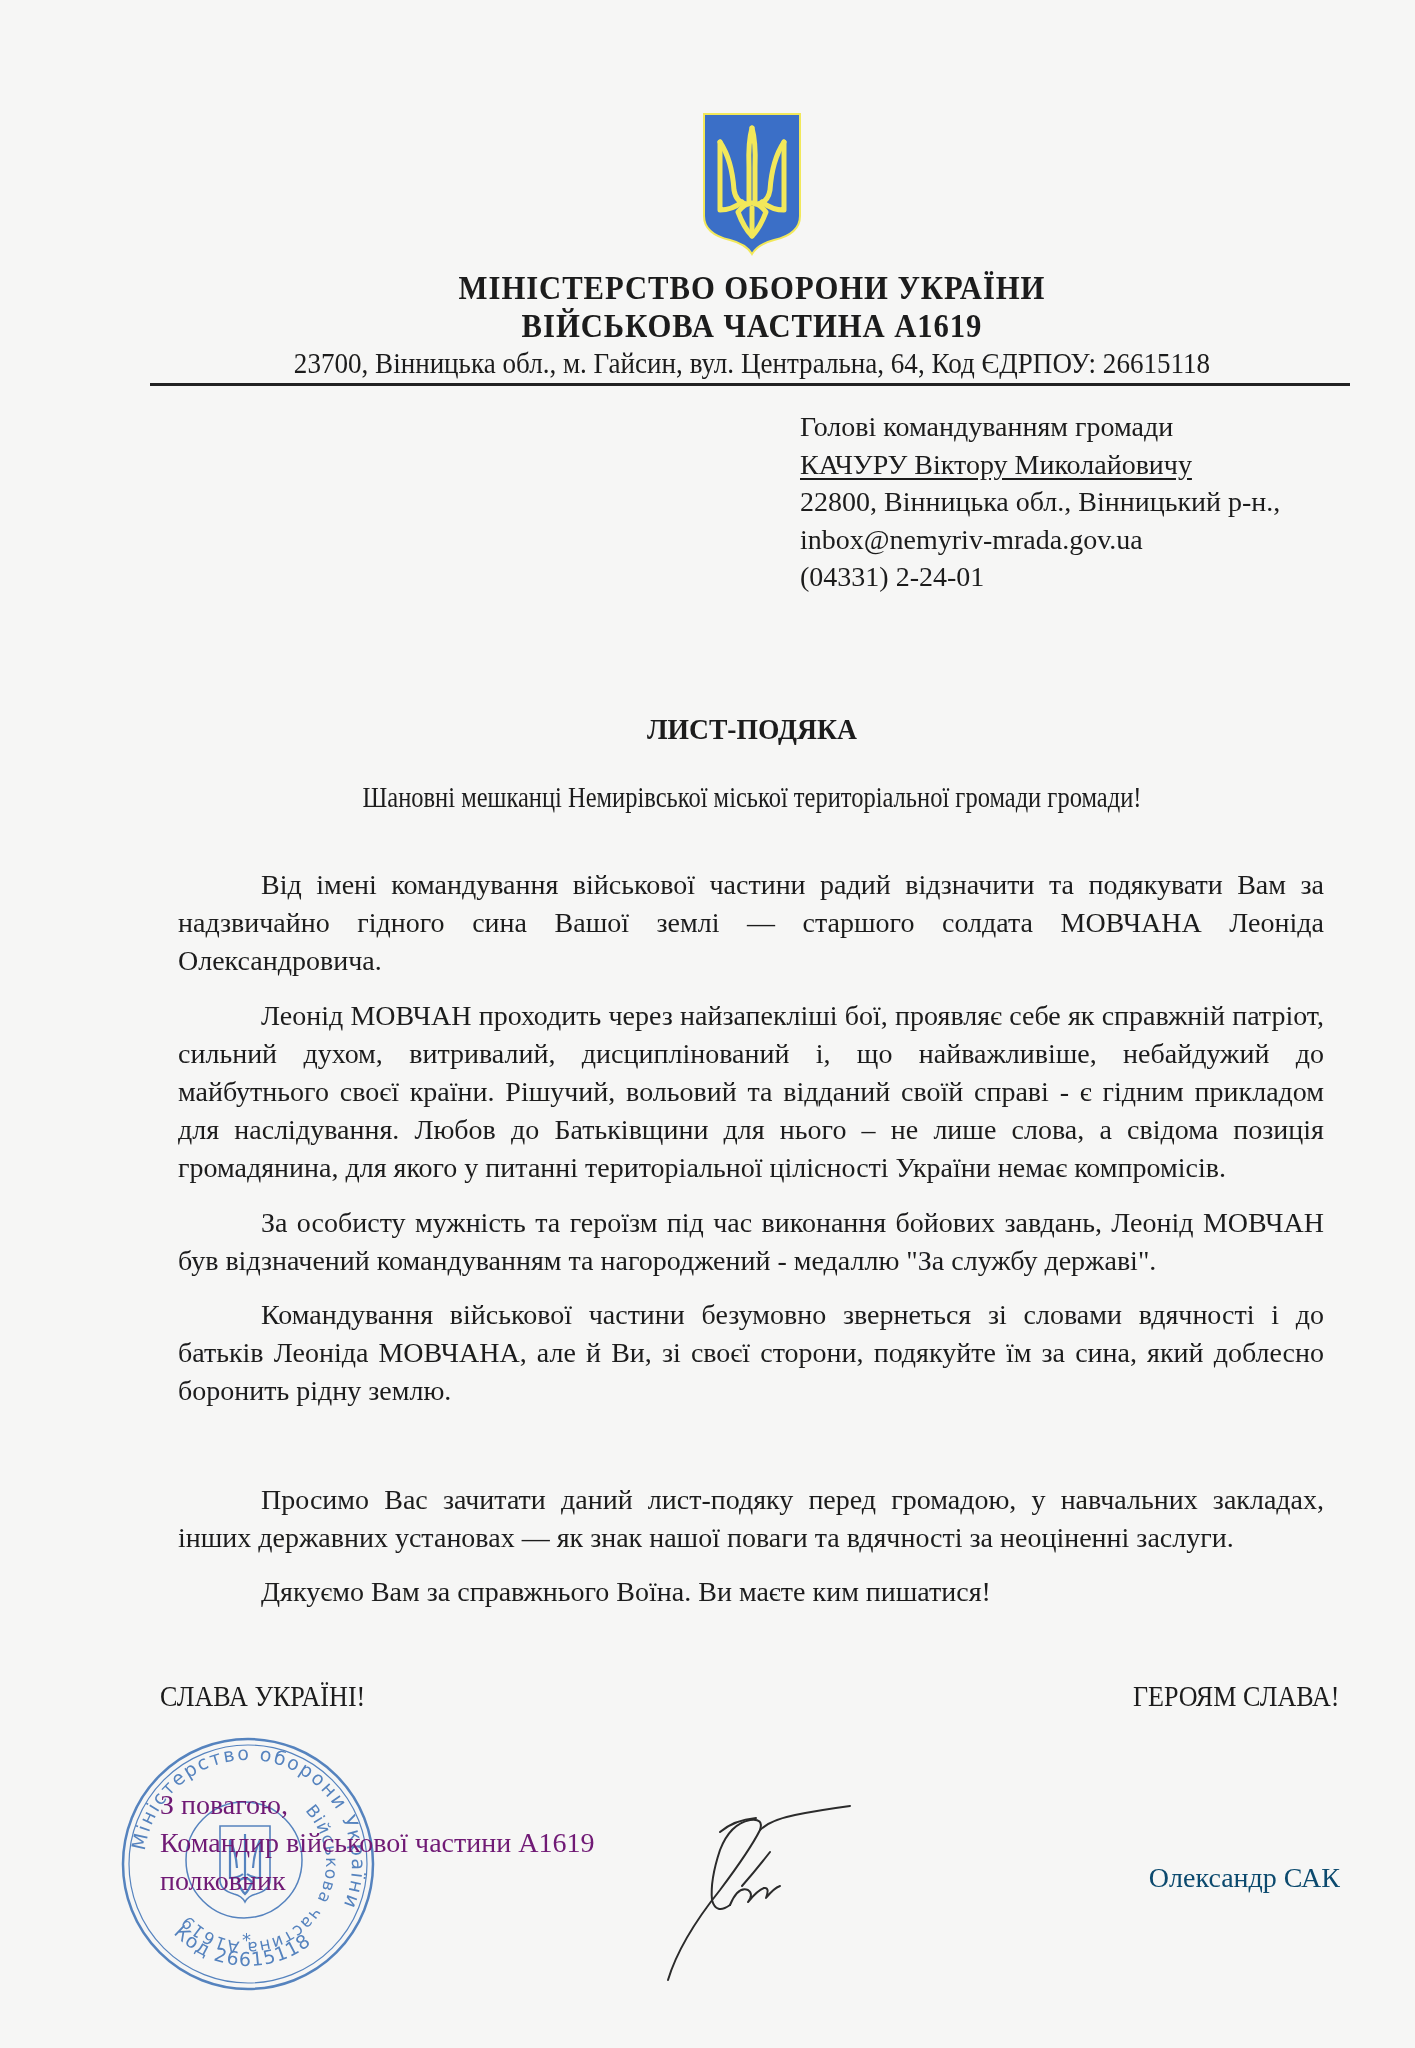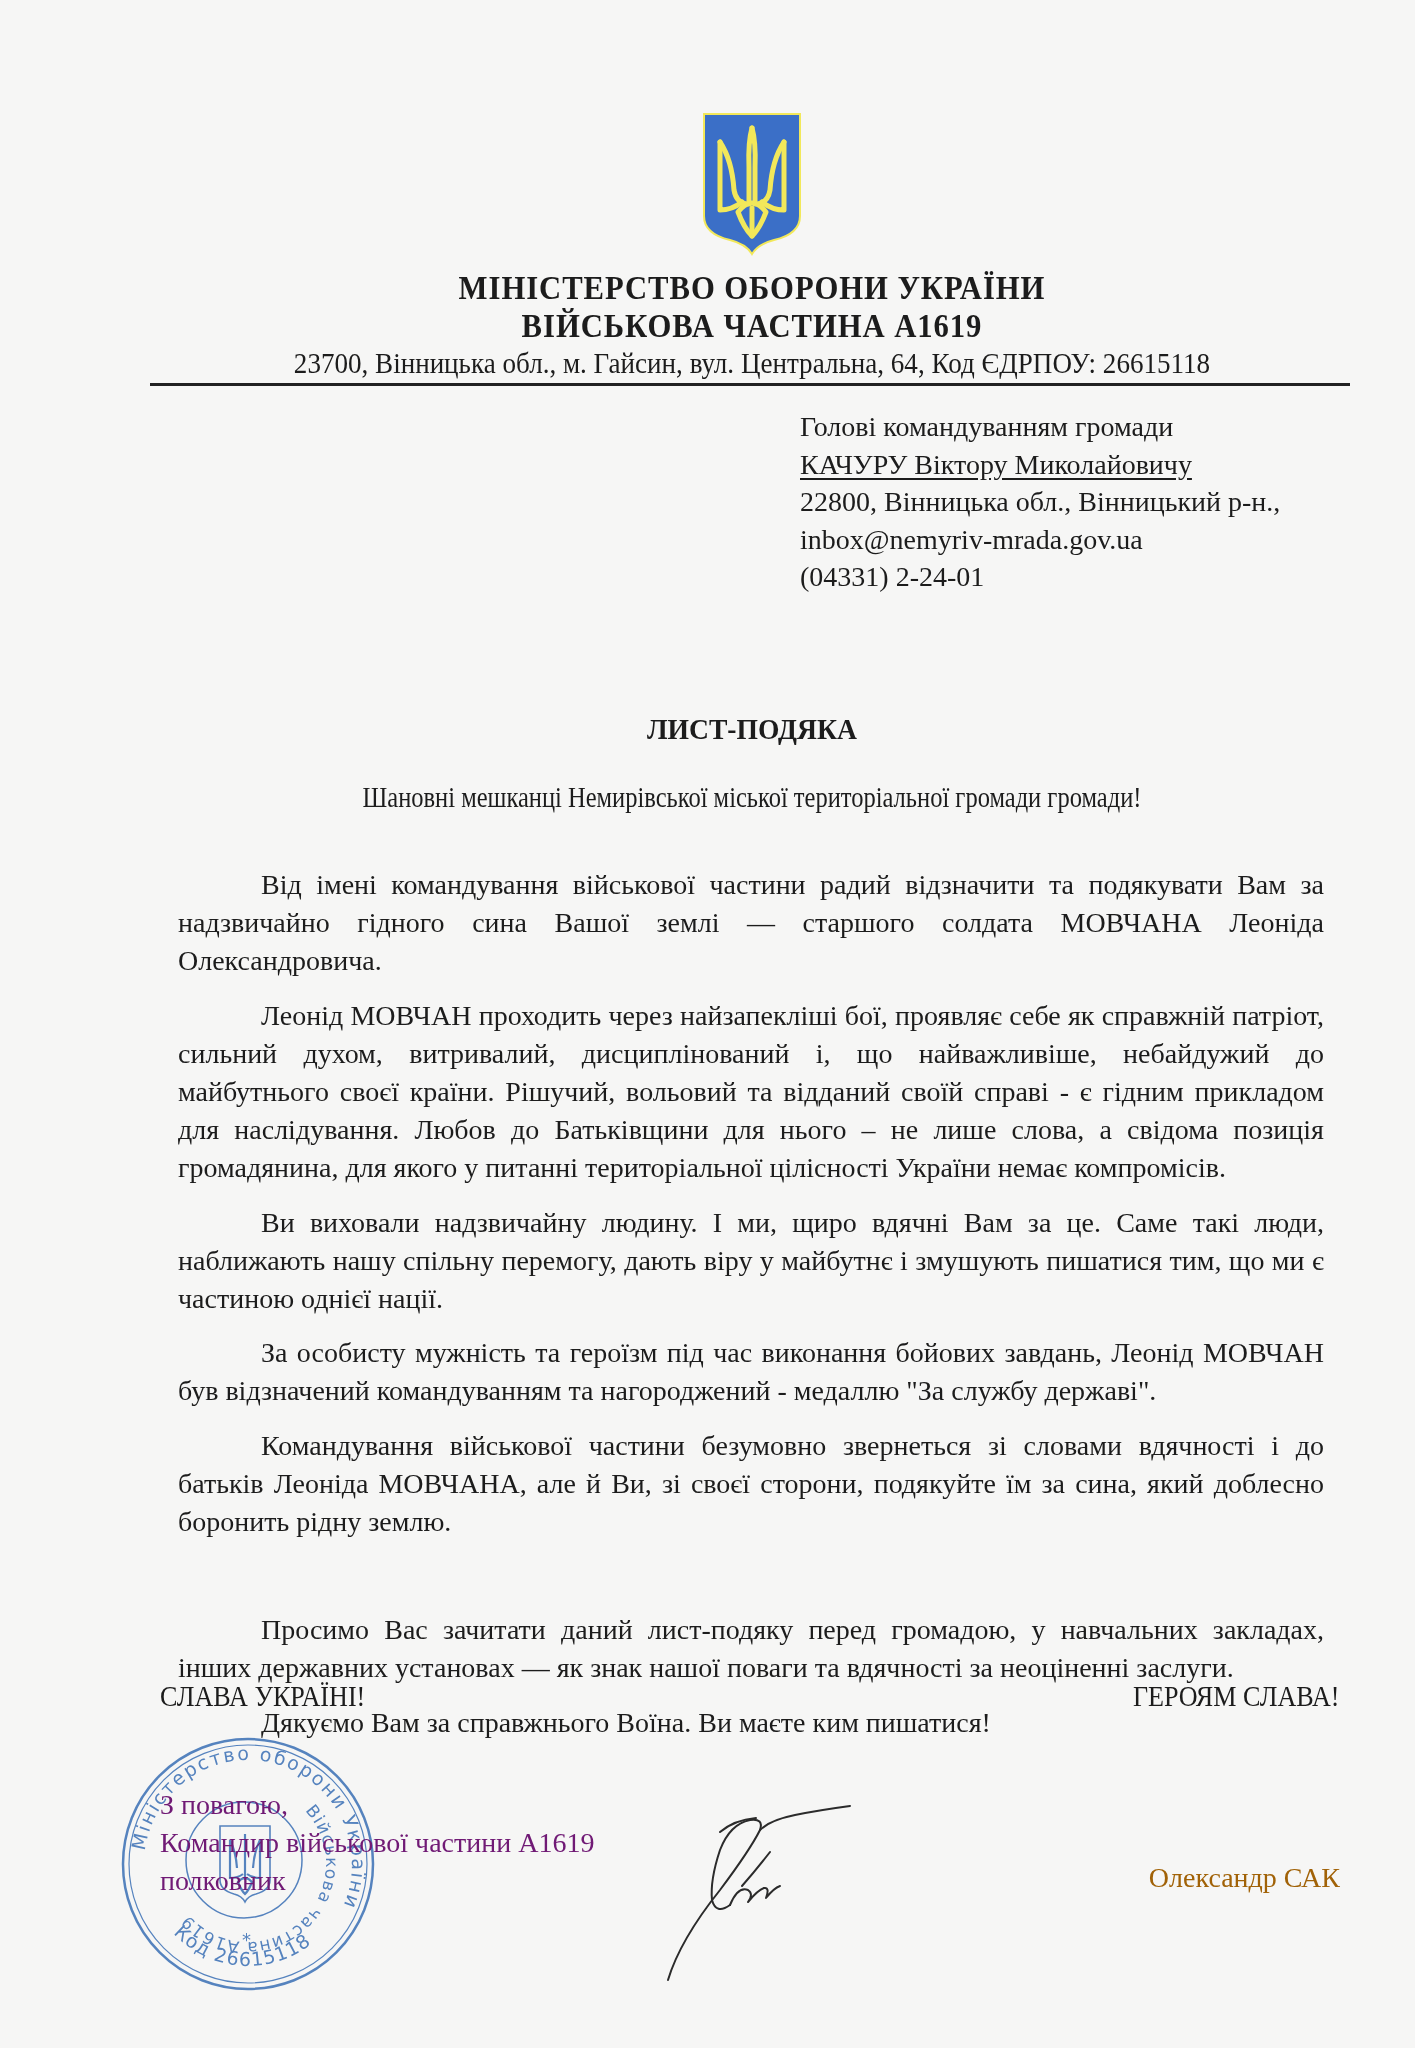--- a/index.html
+++ b/index.html
@@ -31,21 +31,21 @@
   .body-text p {
     margin: 16px; text-align: justify; text-indent: 83px;
     font-stretch: condensed;
   }
   .gap { height: 38px; }
 
   .slava-l { left: 160px; top: 1680px; font-size: 29px; transform: scaleX(0.9); transform-origin: 0 0; }
   .slava-r { right: 75px; top: 1680px; font-size: 29px; transform: scaleX(0.9); transform-origin: 100% 0; }
 
   .sign-block { left: 160px; top: 1786px; font-size: 28px; line-height: 38px; color: #701a75; }
-  .signer { right: 75px; top: 1862px; font-size: 28px; color: #a16207; }
+  .signer { right: 75px; top: 1862px; font-size: 28px; color: #0c4a6e; }
 
   .stamp { left: 118px; top: 1734px; width: 260px; height: 260px; opacity: 0.85; }
   .signature { left: 660px; top: 1790px; width: 260px; height: 210px; }
 </style>
 </head>
 <body>
 
 <div class="abs coat">
   <svg width="100" height="144" viewBox="0 0 100 144">
     <path d="M2 2 H98 V104 Q98 122 72 128 Q56 132 50 142 Q44 132 28 128 Q2 122 2 104 Z" fill="#3b6fc7" stroke="#f2e85a" stroke-width="2"></path>
@@ -74,21 +74,20 @@
   <div>inbox@nemyriv-mrada.gov.ua</div>
   <div>(04331) 2-24-01</div>
 </div>
 
 <div class="abs doc-title">ЛИСТ-ПОДЯКА</div>
 <div class="abs greeting">Шановні мешканці Немирівської міської територіальної громади громади!</div>
 
 <div class="abs body-text">
   <p>Від імені командування військової частини радий відзначити та подякувати Вам за надзвичайно гідного сина Вашої землі — старшого солдата МОВЧАНА Леоніда Олександровича.</p>
   <p>Леонід МОВЧАН проходить через найзапекліші бої, проявляє себе як справжній патріот, сильний духом, витривалий, дисциплінований і, що найважливіше, небайдужий до майбутнього своєї країни. Рішучий, вольовий та  відданий своїй справі - є гідним прикладом для наслідування. Любов до Батьківщини для нього – не лише слова, а свідома позиція громадянина, для якого у питанні територіальної цілісності України немає компромісів.</p>
-  <p>Ви виховали надзвичайну людину. І ми, щиро вдячні Вам за це. Саме такі люди, наближають нашу спільну перемогу, дають віру у майбутнє і змушують пишатися тим, що ми є частиною однієї нації.</p>
   <p>За особисту мужність та героїзм під час виконання бойових завдань, Леонід МОВЧАН був відзначений командуванням та нагороджений - медаллю "За службу державі".</p>
   <p>Командування військової частини безумовно звернеться зі словами вдячності і до батьків Леоніда МОВЧАНА, але й Ви, зі своєї сторони, подякуйте їм за сина, який доблесно боронить рідну землю.</p>
   <div class="gap"></div>
   <p>Просимо Вас зачитати даний лист-подяку перед громадою, у навчальних закладах, інших державних установах — як знак нашої поваги та вдячності за неоціненні заслуги.</p>
   <p>Дякуємо Вам за справжнього Воїна. Ви маєте ким пишатися!</p>
 </div>
 
 <div class="abs slava-l">СЛАВА УКРАЇНІ!</div>
 <div class="abs slava-r">ГЕРОЯМ СЛАВА!</div>
 

